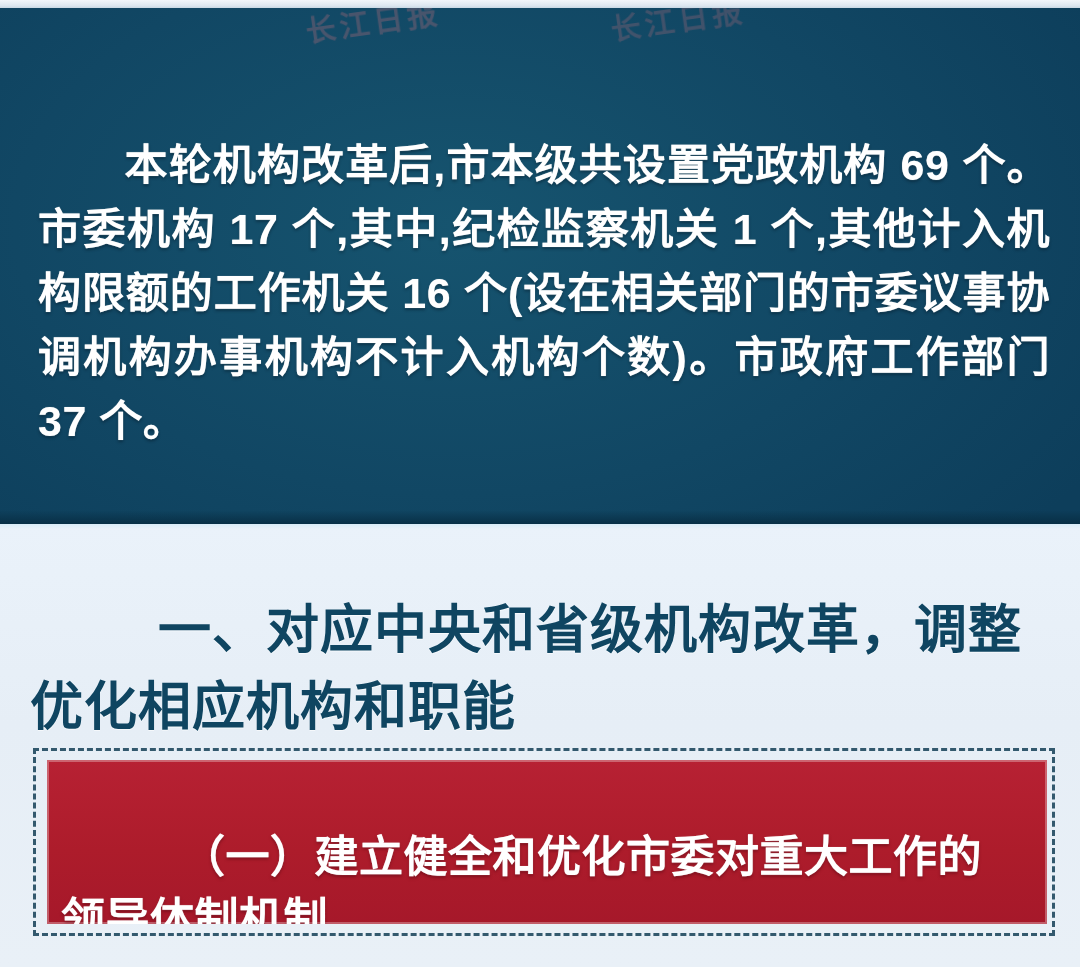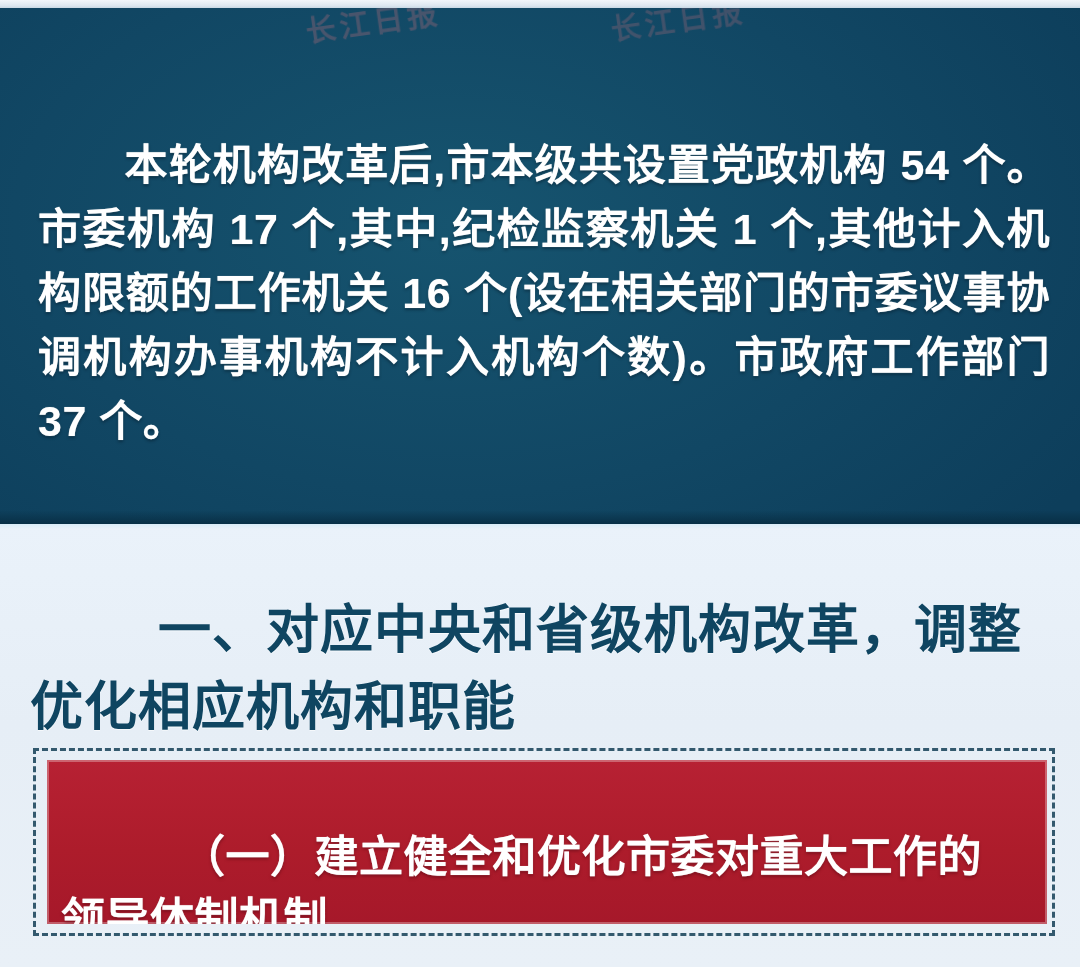--- a/index.html
+++ b/index.html
@@ -170,21 +170,21 @@
 
 <div id="poster">
 
   <div class="top-strip"></div>
 
   <section class="hero-panel">
 
     <span class="wm wm-a">长江日报</span>
     <span class="wm wm-b">长江日报</span>
 
-    <p class="hero-body"><span class="indent"></span><span>本轮机构改革后,市本级共设置党政机构 54 个。市委机构 17 个,其中,纪检监察机关 1 个,其他计入机构限额的工作机关 16 个(设在相关部门的市委议事协调机构办事机构不计入机构个数)。市政府工作部门 37 个。</span></p>
+    <p class="hero-body"><span class="indent"></span><span>本轮机构改革后,市本级共设置党政机构 69 个。市委机构 17 个,其中,纪检监察机关 1 个,其他计入机构限额的工作机关 16 个(设在相关部门的市委议事协调机构办事机构不计入机构个数)。市政府工作部门 37 个。</span></p>
   </section>
 
   <section class="light-panel">
 
     <h2 class="section-heading"><span class="indent"></span><span>一、对应中央和省级机构改革，调整优化相应机构和职能</span></h2>
 
     <div class="dashed-frame"></div>
 
     <div class="red-banner">
       <p class="red-banner-text"><span class="indent"></span><span>（一）建立健全和优化市委对重大工作的领导体制机制</span></p>

